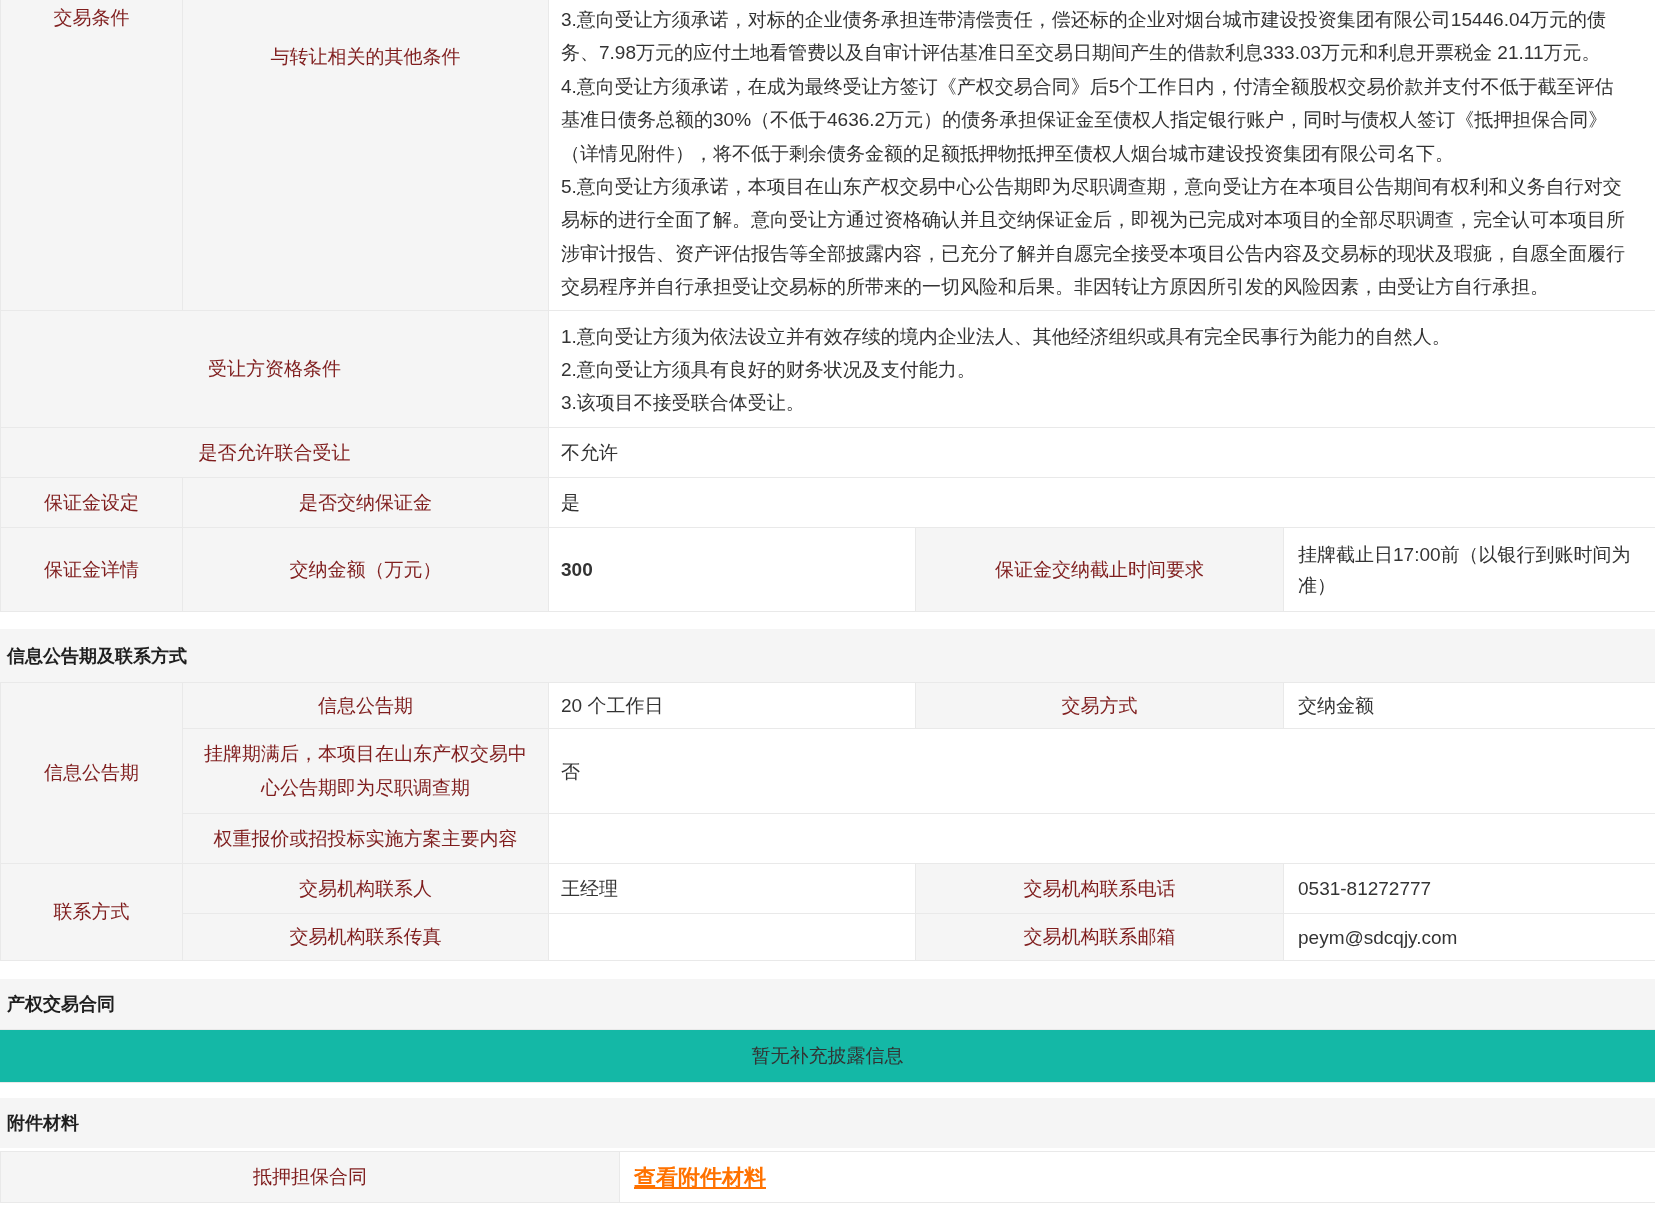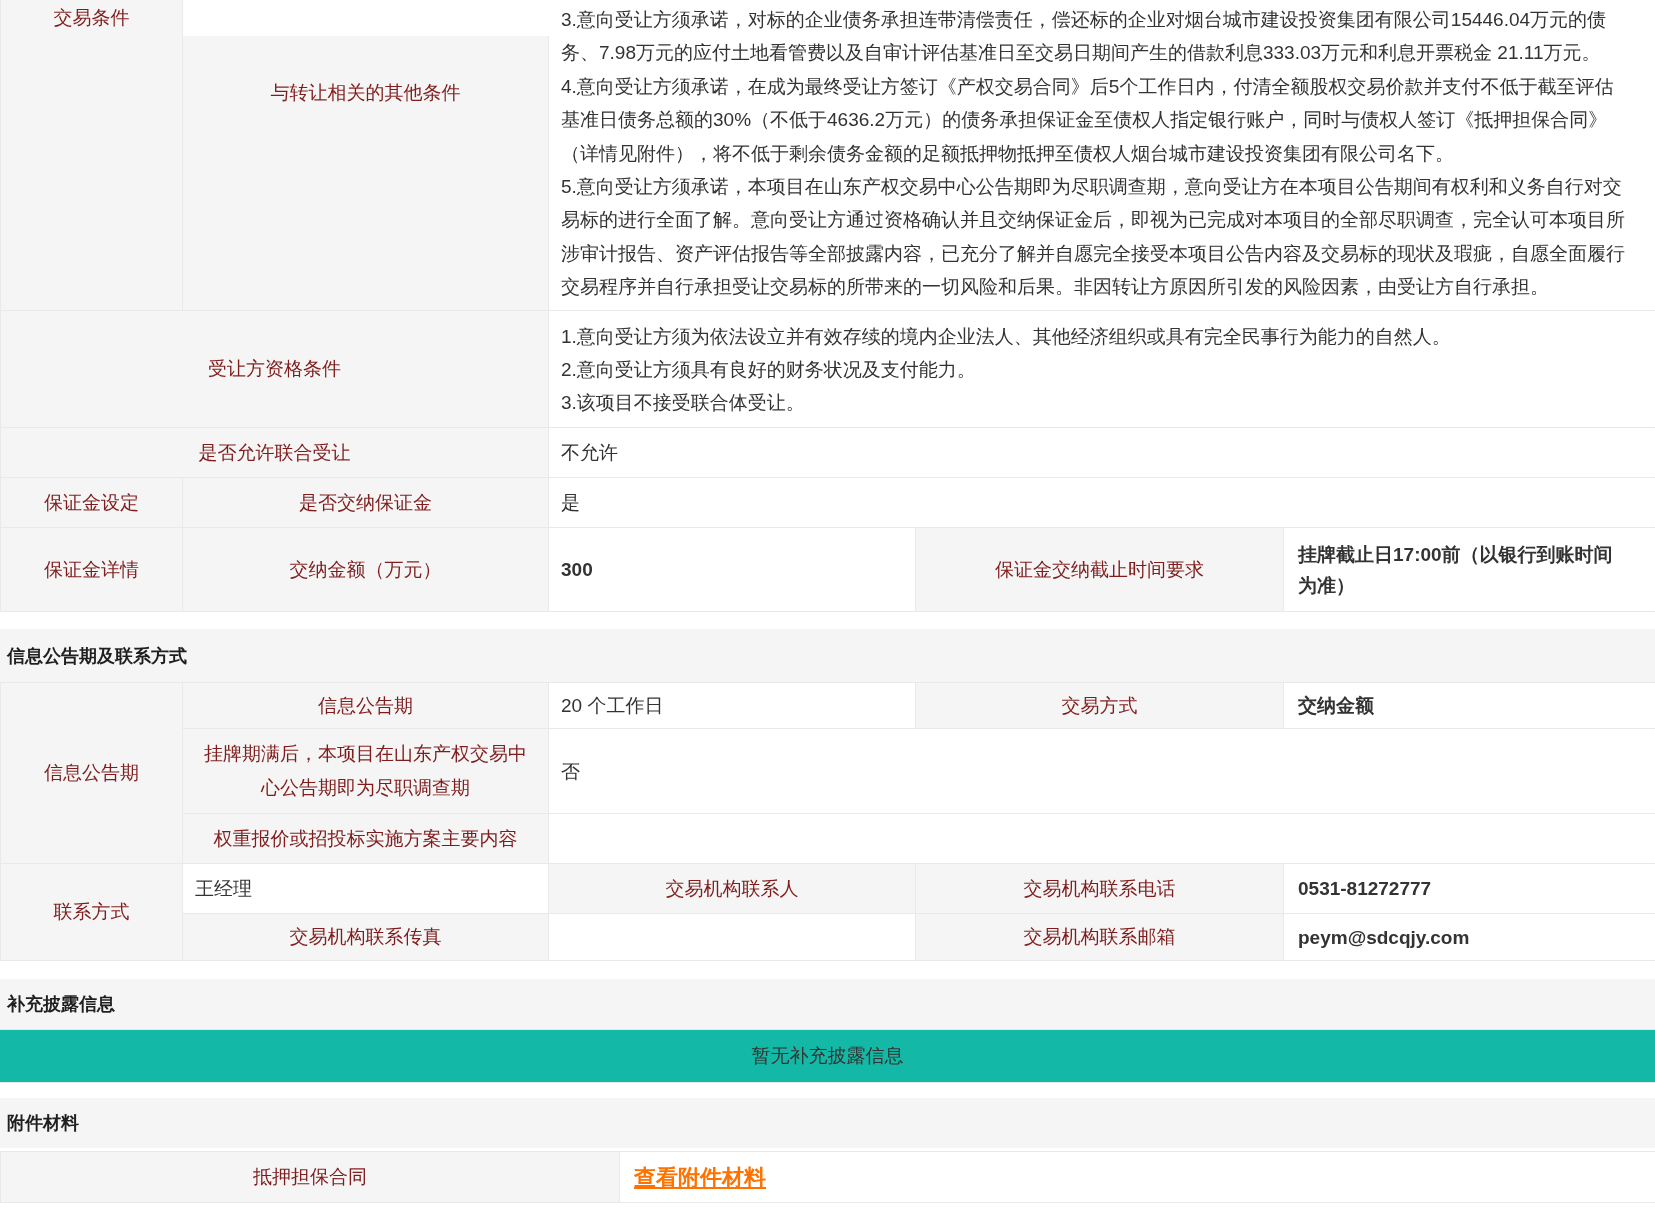--- a/index.html
+++ b/index.html
@@ -8,28 +8,28 @@
   #page { position:relative; width:1655px; height:1209px; overflow:hidden; background:#fff; }
 
   .grid { display:grid; border-left:1px solid #e9e9e9; }
   .t1 { grid-template-columns:182px 366px 367px 368px 372px; grid-template-rows:311px 117px 50px 50px 84px; }
   .t2 { grid-template-columns:182px 366px 367px 368px 372px; grid-template-rows:46px 85px 50px 50px 47px; border-top:1px solid #e9e9e9; }
   .t3 { grid-template-columns:619px 1036px; grid-template-rows:51px; border-top:1px solid #e9e9e9; margin-top:3px; }
 
   .cell { border-right:1px solid #e9e9e9; border-bottom:1px solid #e9e9e9; font-size:19px; }
   .lab { background:#f5f5f5; display:flex; align-items:center; justify-content:center; text-align:center; color:#7f1d1d; padding:4px 14px; }
   .val { background:#fff; display:flex; align-items:center; padding:4px 12px 4px 12px; line-height:31px; }
-  .val5 { padding-left:14px; padding-right:24px;font-weight:bold; }
+  .val5 { padding-left:14px; padding-right:24px; }
   .pre { white-space:pre-line; display:block; }
 
   .longtext { line-height:33.4px; padding:3px 26px 6px 12px; }
   .qualtext { line-height:33px; padding-top:9px; }
 
   .lab-topleft { align-items:flex-start; padding-top:5px; }
-  .lab-topmid  { align-items:flex-start; padding-top:44px;margin-top:36px; }
+  .lab-topmid  { align-items:flex-start; padding-top:44px; }
 
   .bold { font-weight:bold; }
 
   .band { background:#f5f5f5; display:flex; align-items:center; padding-left:7px; font-size:18px; font-weight:bold; color:#1f1f1f; }
   .band1 { height:53px; margin-top:17px; }
   .band2 { height:50px; margin-top:18px; }
   .band3 { height:50px; margin-top:15px; }
 
   .empty-row { height:54px; display:flex; align-items:center; justify-content:center; font-size:19px; border-bottom:1px solid #e9e9e9; border-top:1px solid #e9e9e9; background:#14b8a6; }
 
@@ -76,32 +76,32 @@
     <div class="cell lab">交易方式</div>
     <div class="cell val val5">交纳金额</div>
 
     <div class="cell lab" style="line-height:34px;">挂牌期满后，本项目在山东产权交易中心公告期即为尽职调查期</div>
     <div class="cell val" style="grid-column:3 / span 3;">否</div>
 
     <div class="cell lab">权重报价或招投标实施方案主要内容</div>
     <div class="cell val" style="grid-column:3 / span 3;"></div>
 
     <div class="cell lab" style="grid-row:4 / span 2;">联系方式</div>
+    <div class="cell lab">交易机构联系人</div>
     <div class="cell val">王经理</div>
-    <div class="cell lab">交易机构联系人</div>
     <div class="cell lab">交易机构联系电话</div>
     <div class="cell val val5">0531-81272777</div>
 
     <div class="cell lab">交易机构联系传真</div>
     <div class="cell val"></div>
     <div class="cell lab">交易机构联系邮箱</div>
     <div class="cell val val5">peym@sdcqjy.com</div>
   </div>
 
-  <div class="band band2">补充披露信息</div>
+  <div class="band band2">产权交易合同</div>
   <div class="empty-row">暂无补充披露信息</div>
 
   <div class="band band3">附件材料</div>
   <div class="grid t3">
     <div class="cell lab">抵押担保合同</div>
     <div class="cell val">
       <a class="attach-link">查看附件材料</a>
     </div>
   </div>
 

